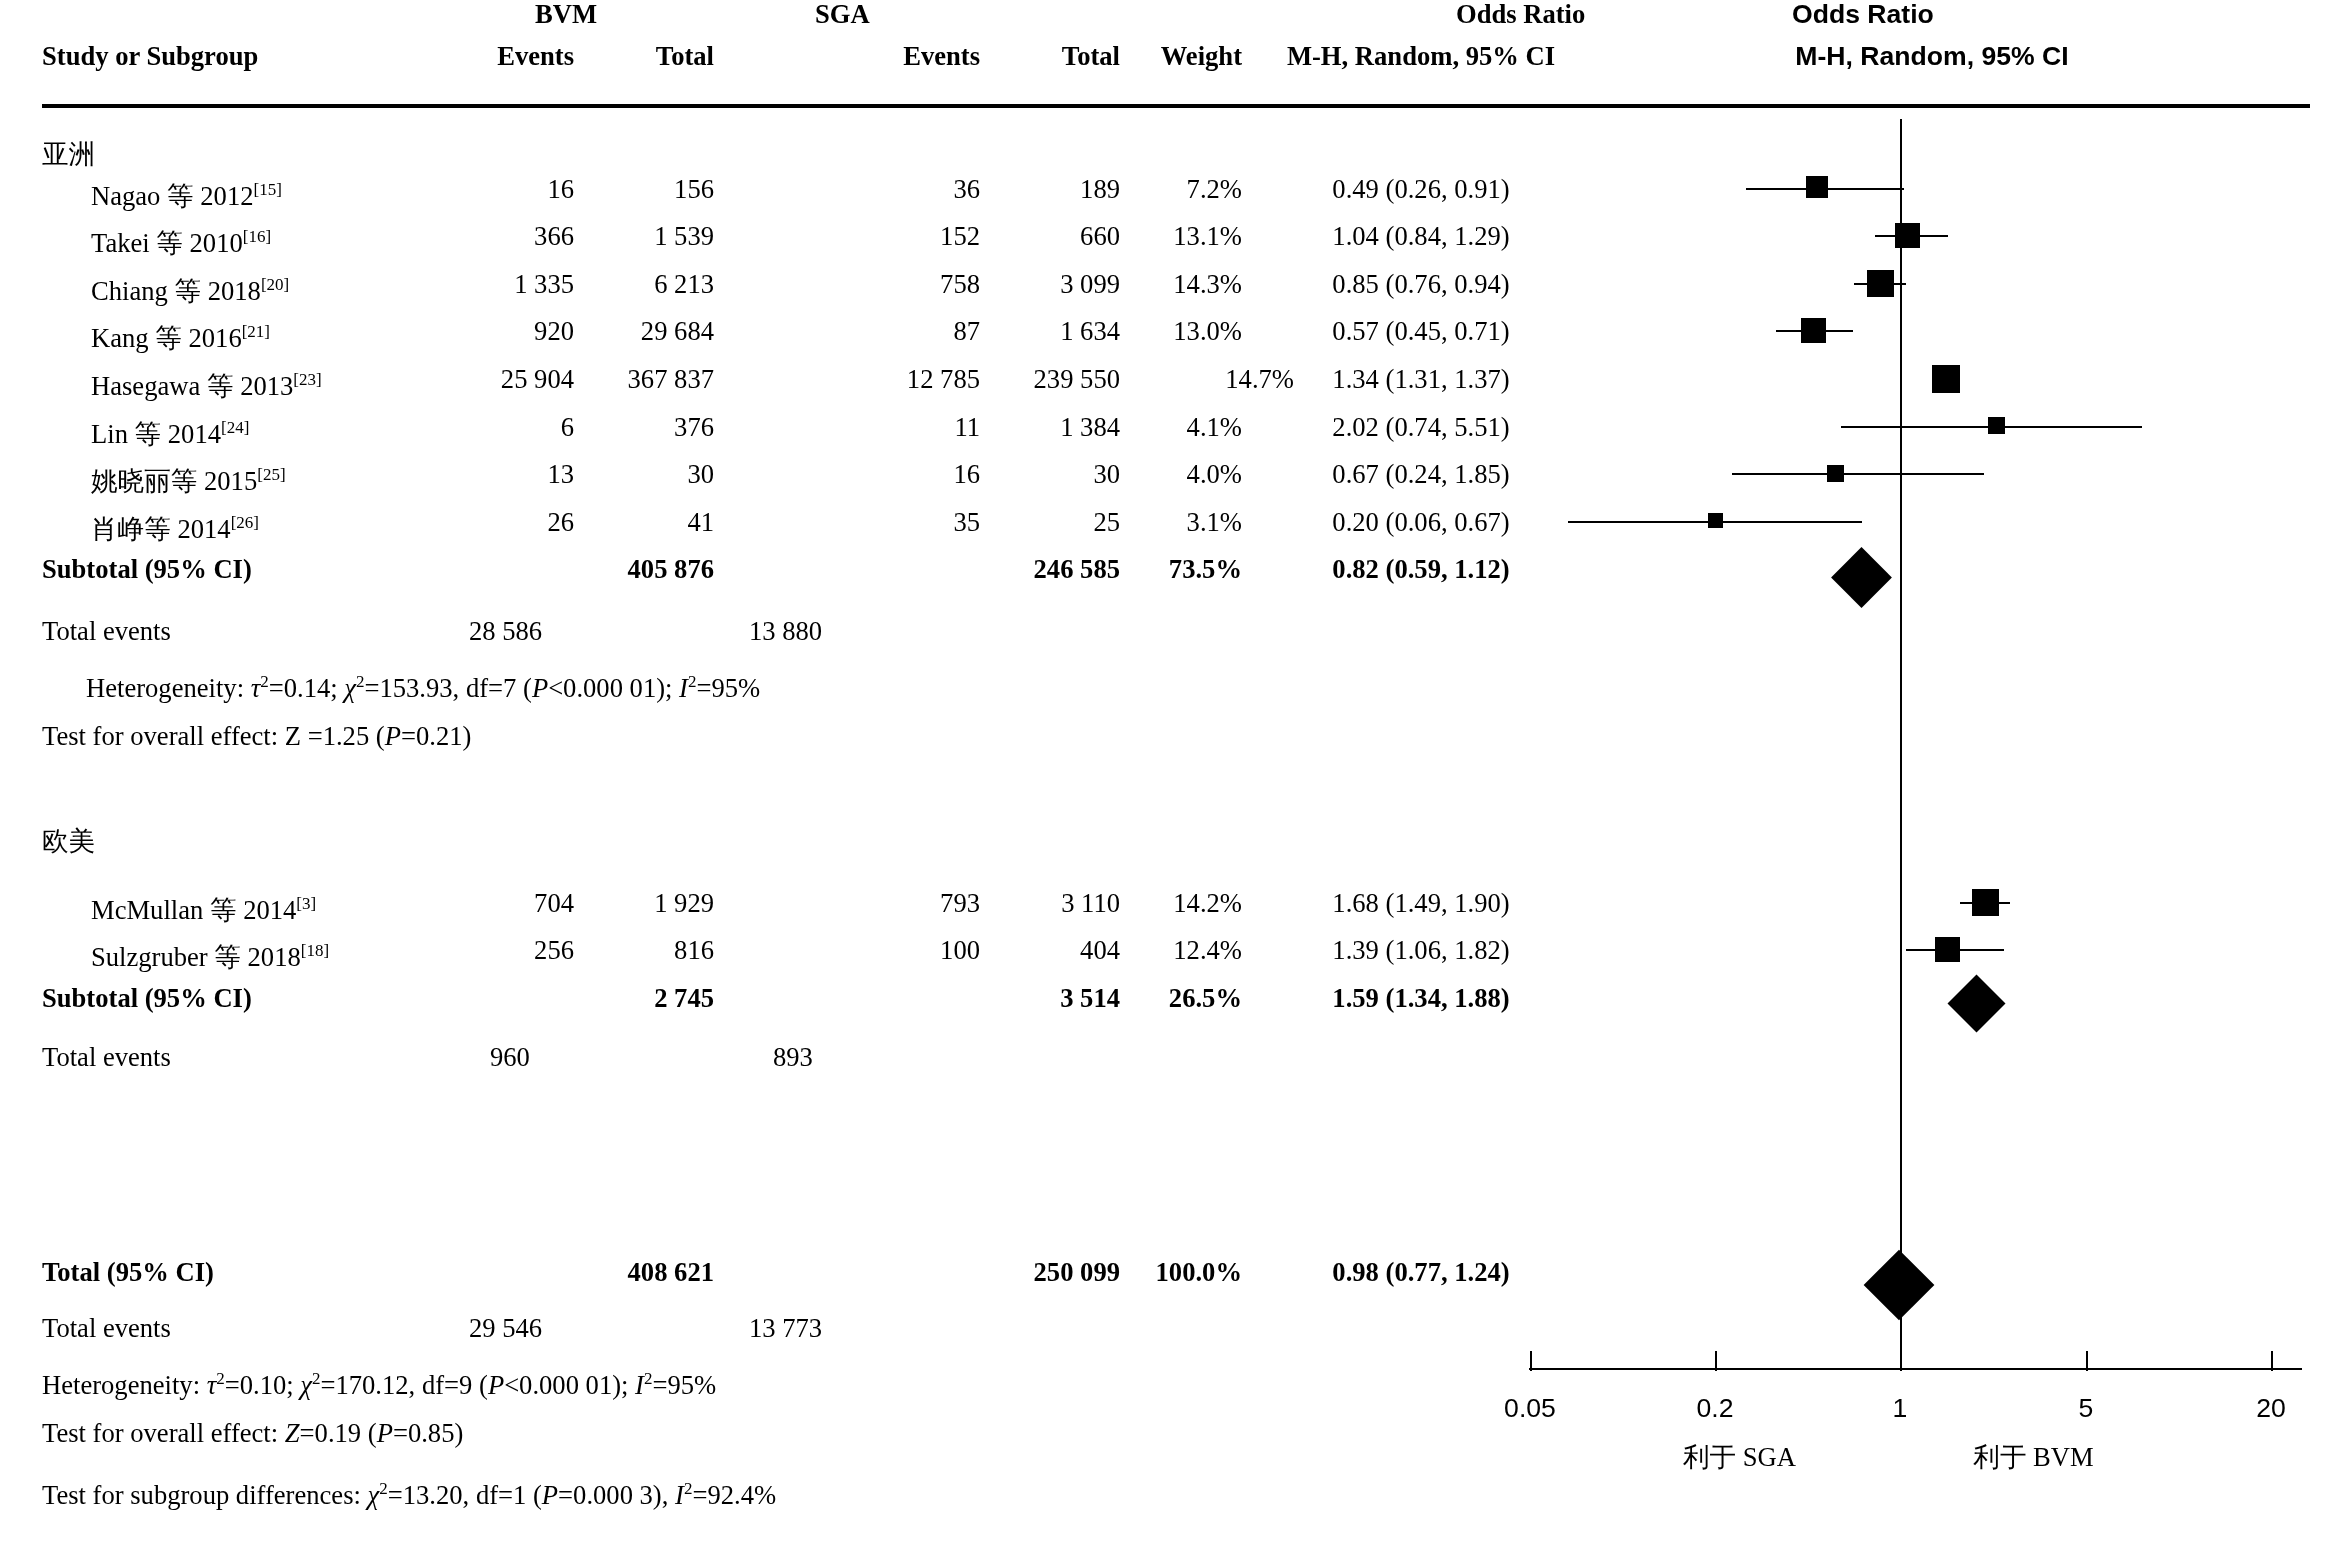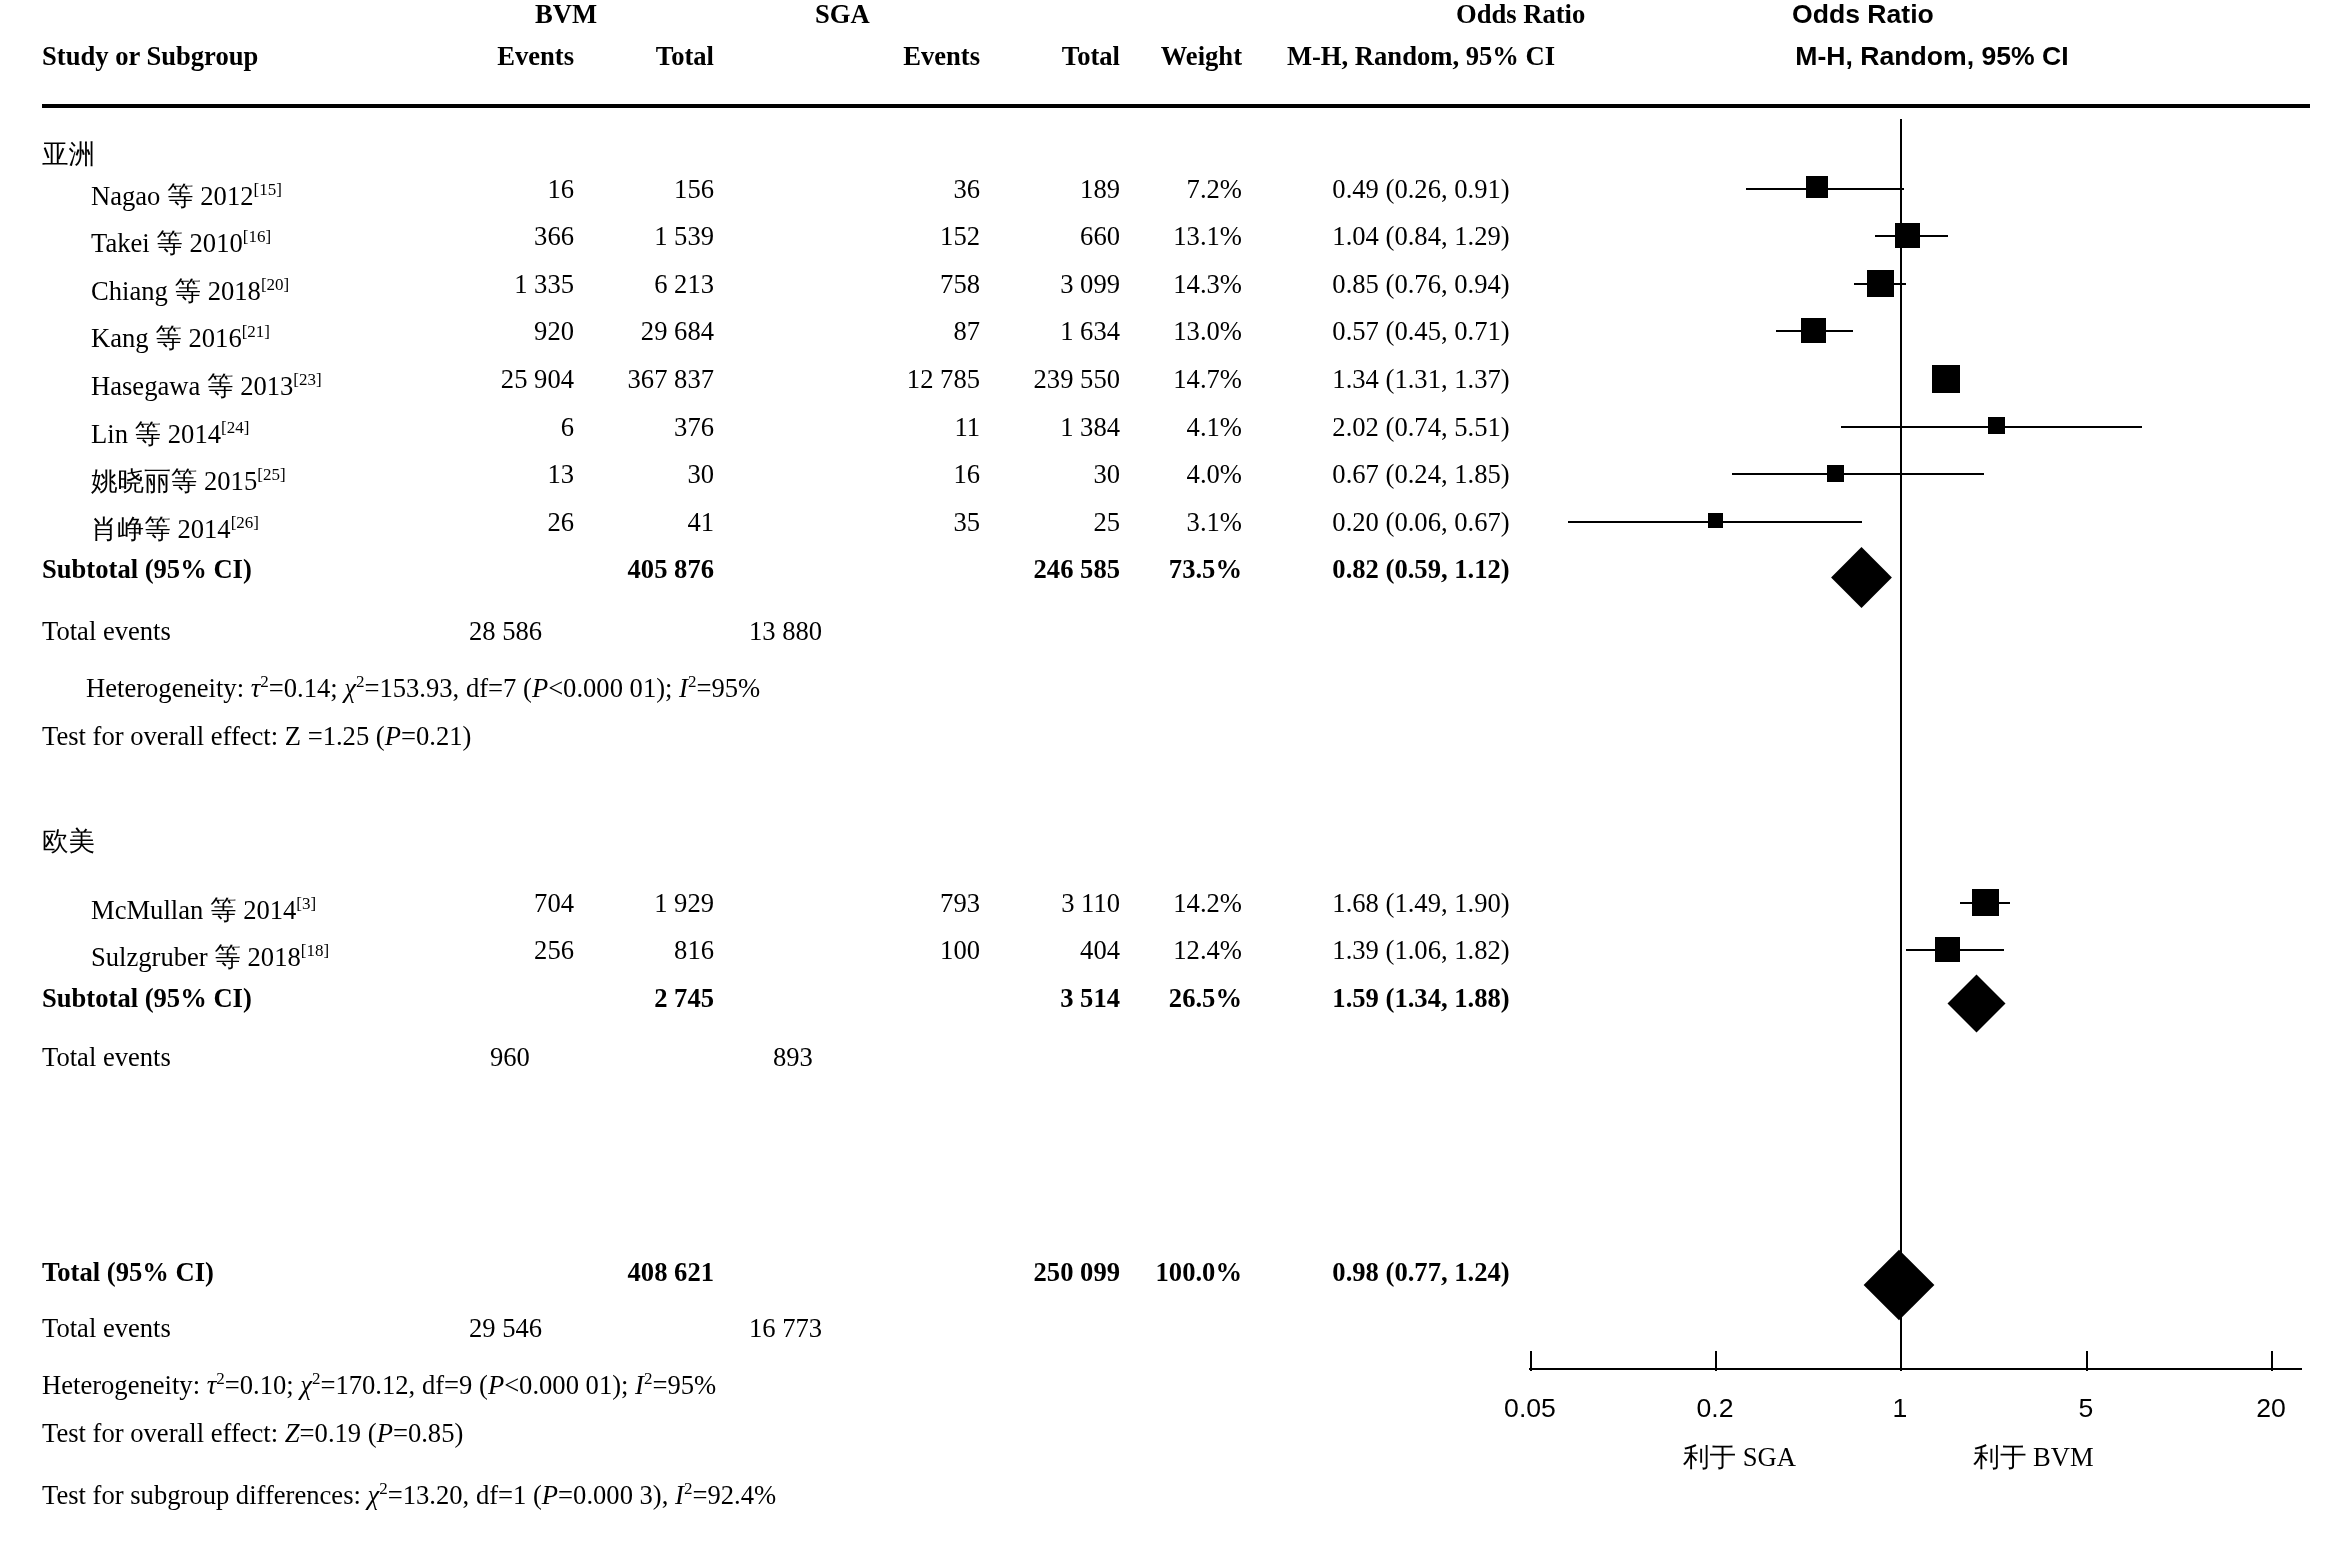--- a/index.html
+++ b/index.html
@@ -78,21 +78,21 @@
   <div class="t r" style="left:819px;top:316px;width:161px;">87</div>
   <div class="t r" style="left:987px;top:316px;width:133px;">1 634</div>
   <div class="t r" style="left:1120px;top:316px;width:122px;">13.0%</div>
   <div class="t c" style="left:1267px;top:316px;width:308px;">0.57 (0.45, 0.71)</div>
 
   <div class="t" style="left:91px;top:364px;"><span>Hasegawa 等 2013</span><sup>[23]</sup></div>
   <div class="t r" style="left:378px;top:364px;width:196px;">25 904</div>
   <div class="t r" style="left:574px;top:364px;width:140px;">367 837</div>
   <div class="t r" style="left:784px;top:364px;width:196px;">12 785</div>
   <div class="t r" style="left:973px;top:364px;width:147px;">239 550</div>
-  <div class="t r" style="left:1120px;top:364px;width:122px;font-family:Liberation Serif, serif;">14.7%</div>
+  <div class="t r" style="left:1172px;top:364px;width:122px;font-family:Liberation Serif, serif;">14.7%</div>
   <div class="t c" style="left:1267px;top:364px;width:308px;">1.34 (1.31, 1.37)</div>
 
   <div class="t" style="left:91px;top:412px;"><span>Lin 等 2014</span><sup>[24]</sup></div>
   <div class="t r" style="left:413px;top:412px;width:161px;">6</div>
   <div class="t r" style="left:581px;top:412px;width:133px;">376</div>
   <div class="t r" style="left:819px;top:412px;width:161px;">11</div>
   <div class="t r" style="left:987px;top:412px;width:133px;">1 384</div>
   <div class="t r" style="left:1120px;top:412px;width:122px;">4.1%</div>
   <div class="t c" style="left:1267px;top:412px;width:308px;">2.02 (0.74, 5.51)</div>
 
@@ -155,21 +155,21 @@
 
 
   <div class="t b" style="left:42px;top:1257px;">Total (95% CI)</div>
   <div class="t b r" style="left:553px;top:1257px;width:161px;">408 621</div>
   <div class="t b r" style="left:959px;top:1257px;width:161px;">250 099</div>
   <div class="t b r" style="left:1120px;top:1257px;width:122px;">100.0%</div>
   <div class="t b c" style="left:1267px;top:1257px;width:308px;">0.98 (0.77, 1.24)</div>
 
   <div class="t" style="left:42px;top:1313px;">Total events</div>
   <div class="t" style="left:469px;top:1313px;">29 546</div>
-  <div class="t" style="left:749px;top:1313px;">16 773</div>
+  <div class="t" style="left:749px;top:1313px;">13 773</div>
 
   <div class="t" style="left:42px;top:1363px;">Heterogeneity: <i>τ</i><sup>2</sup>=0.10; <i>χ</i><sup>2</sup>=170.12, df=9 (<i>P</i>&lt;0.000 01); <i>I</i><sup>2</sup>=95%</div>
   <div class="t" style="left:42px;top:1418px;">Test for overall effect: <i>Z</i>=0.19 (<i>P</i>=0.85)</div>
   <div class="t" style="left:42px;top:1473px;">Test for subgroup differences: <i>χ</i><sup>2</sup>=13.20, df=1 (<i>P</i>=0.000 3), <i>I</i><sup>2</sup>=92.4%</div>
 
   <div class="zeroline"></div>
 
   <div class="ci" style="left:1746px;top:188px;width:158px;"></div>
   <div class="sq" style="left:1806px;top:176px;width:22.4px;height:22.4px;"></div>
 

